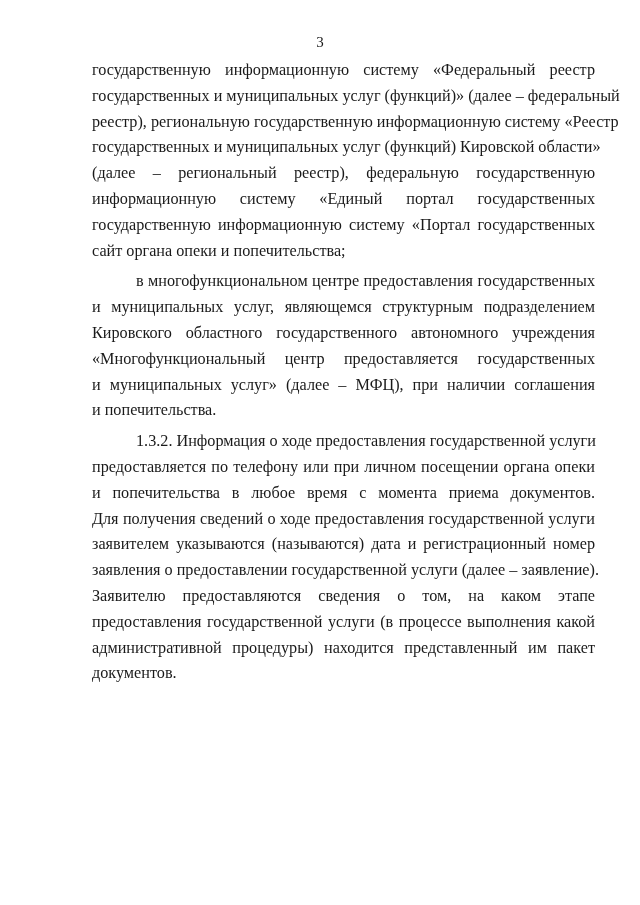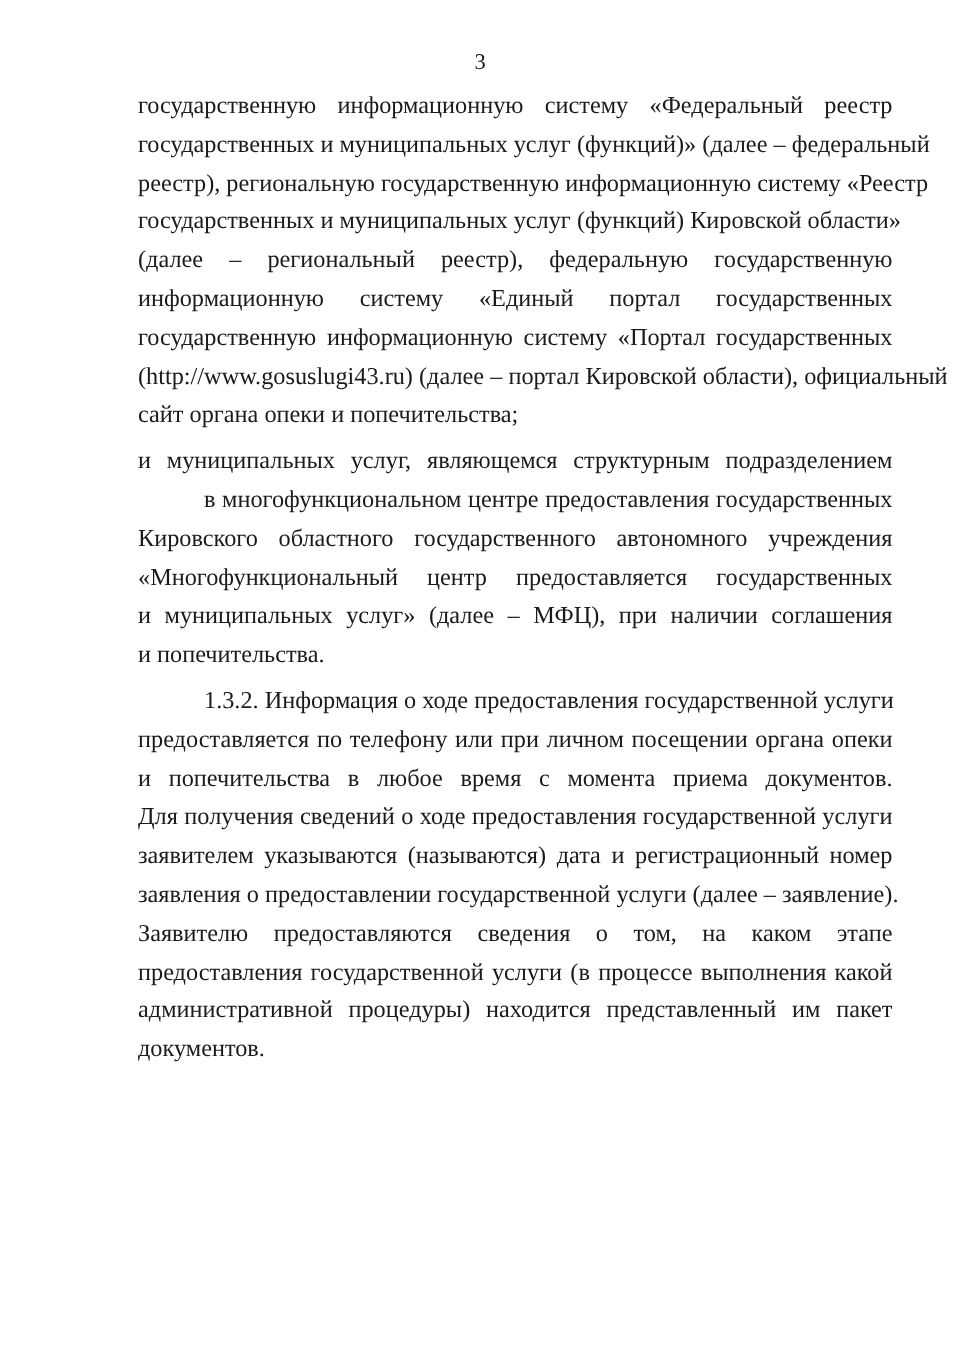--- a/index.html
+++ b/index.html
@@ -21,28 +21,27 @@
 <div class="doc">
 
   <div>
     <span class="line">государственную информационную систему «Федеральный реестр</span>
     <span class="line">государственных и муниципальных услуг (функций)» (далее – федеральный</span>
     <span class="line">реестр), региональную государственную информационную систему «Реестр</span>
     <span class="line">государственных и муниципальных услуг (функций) Кировской области»</span>
     <span class="line">(далее – региональный реестр), федеральную государственную</span>
     <span class="line">информационную систему «Единый портал государственных</span>
     <span class="line">государственную информационную систему «Портал государственных</span>
-    <span class="line">(http://www.gosuslugi43.ru) (далее – портал Кировской области), официальный</span>
     <span class="line last">сайт органа опеки и попечительства;</span>
   </div>
   <div class="gap"></div>
 
   <div>
+    <span class="line indent">в многофункциональном центре предоставления государственных</span>
     <span class="line">и муниципальных услуг, являющемся структурным подразделением</span>
-    <span class="line indent">в многофункциональном центре предоставления государственных</span>
     <span class="line">Кировского областного государственного автономного учреждения</span>
     <span class="line">«Многофункциональный центр предоставляется государственных</span>
     <span class="line">и муниципальных услуг» (далее – МФЦ), при наличии соглашения</span>
     <span class="line last">и попечительства.</span>
   </div>
   <div class="gap"></div>
 
   <div>
     <span class="line indent">1.3.2. Информация о ходе предоставления государственной услуги</span>
     <span class="line">предоставляется по телефону или при личном посещении органа опеки</span>

